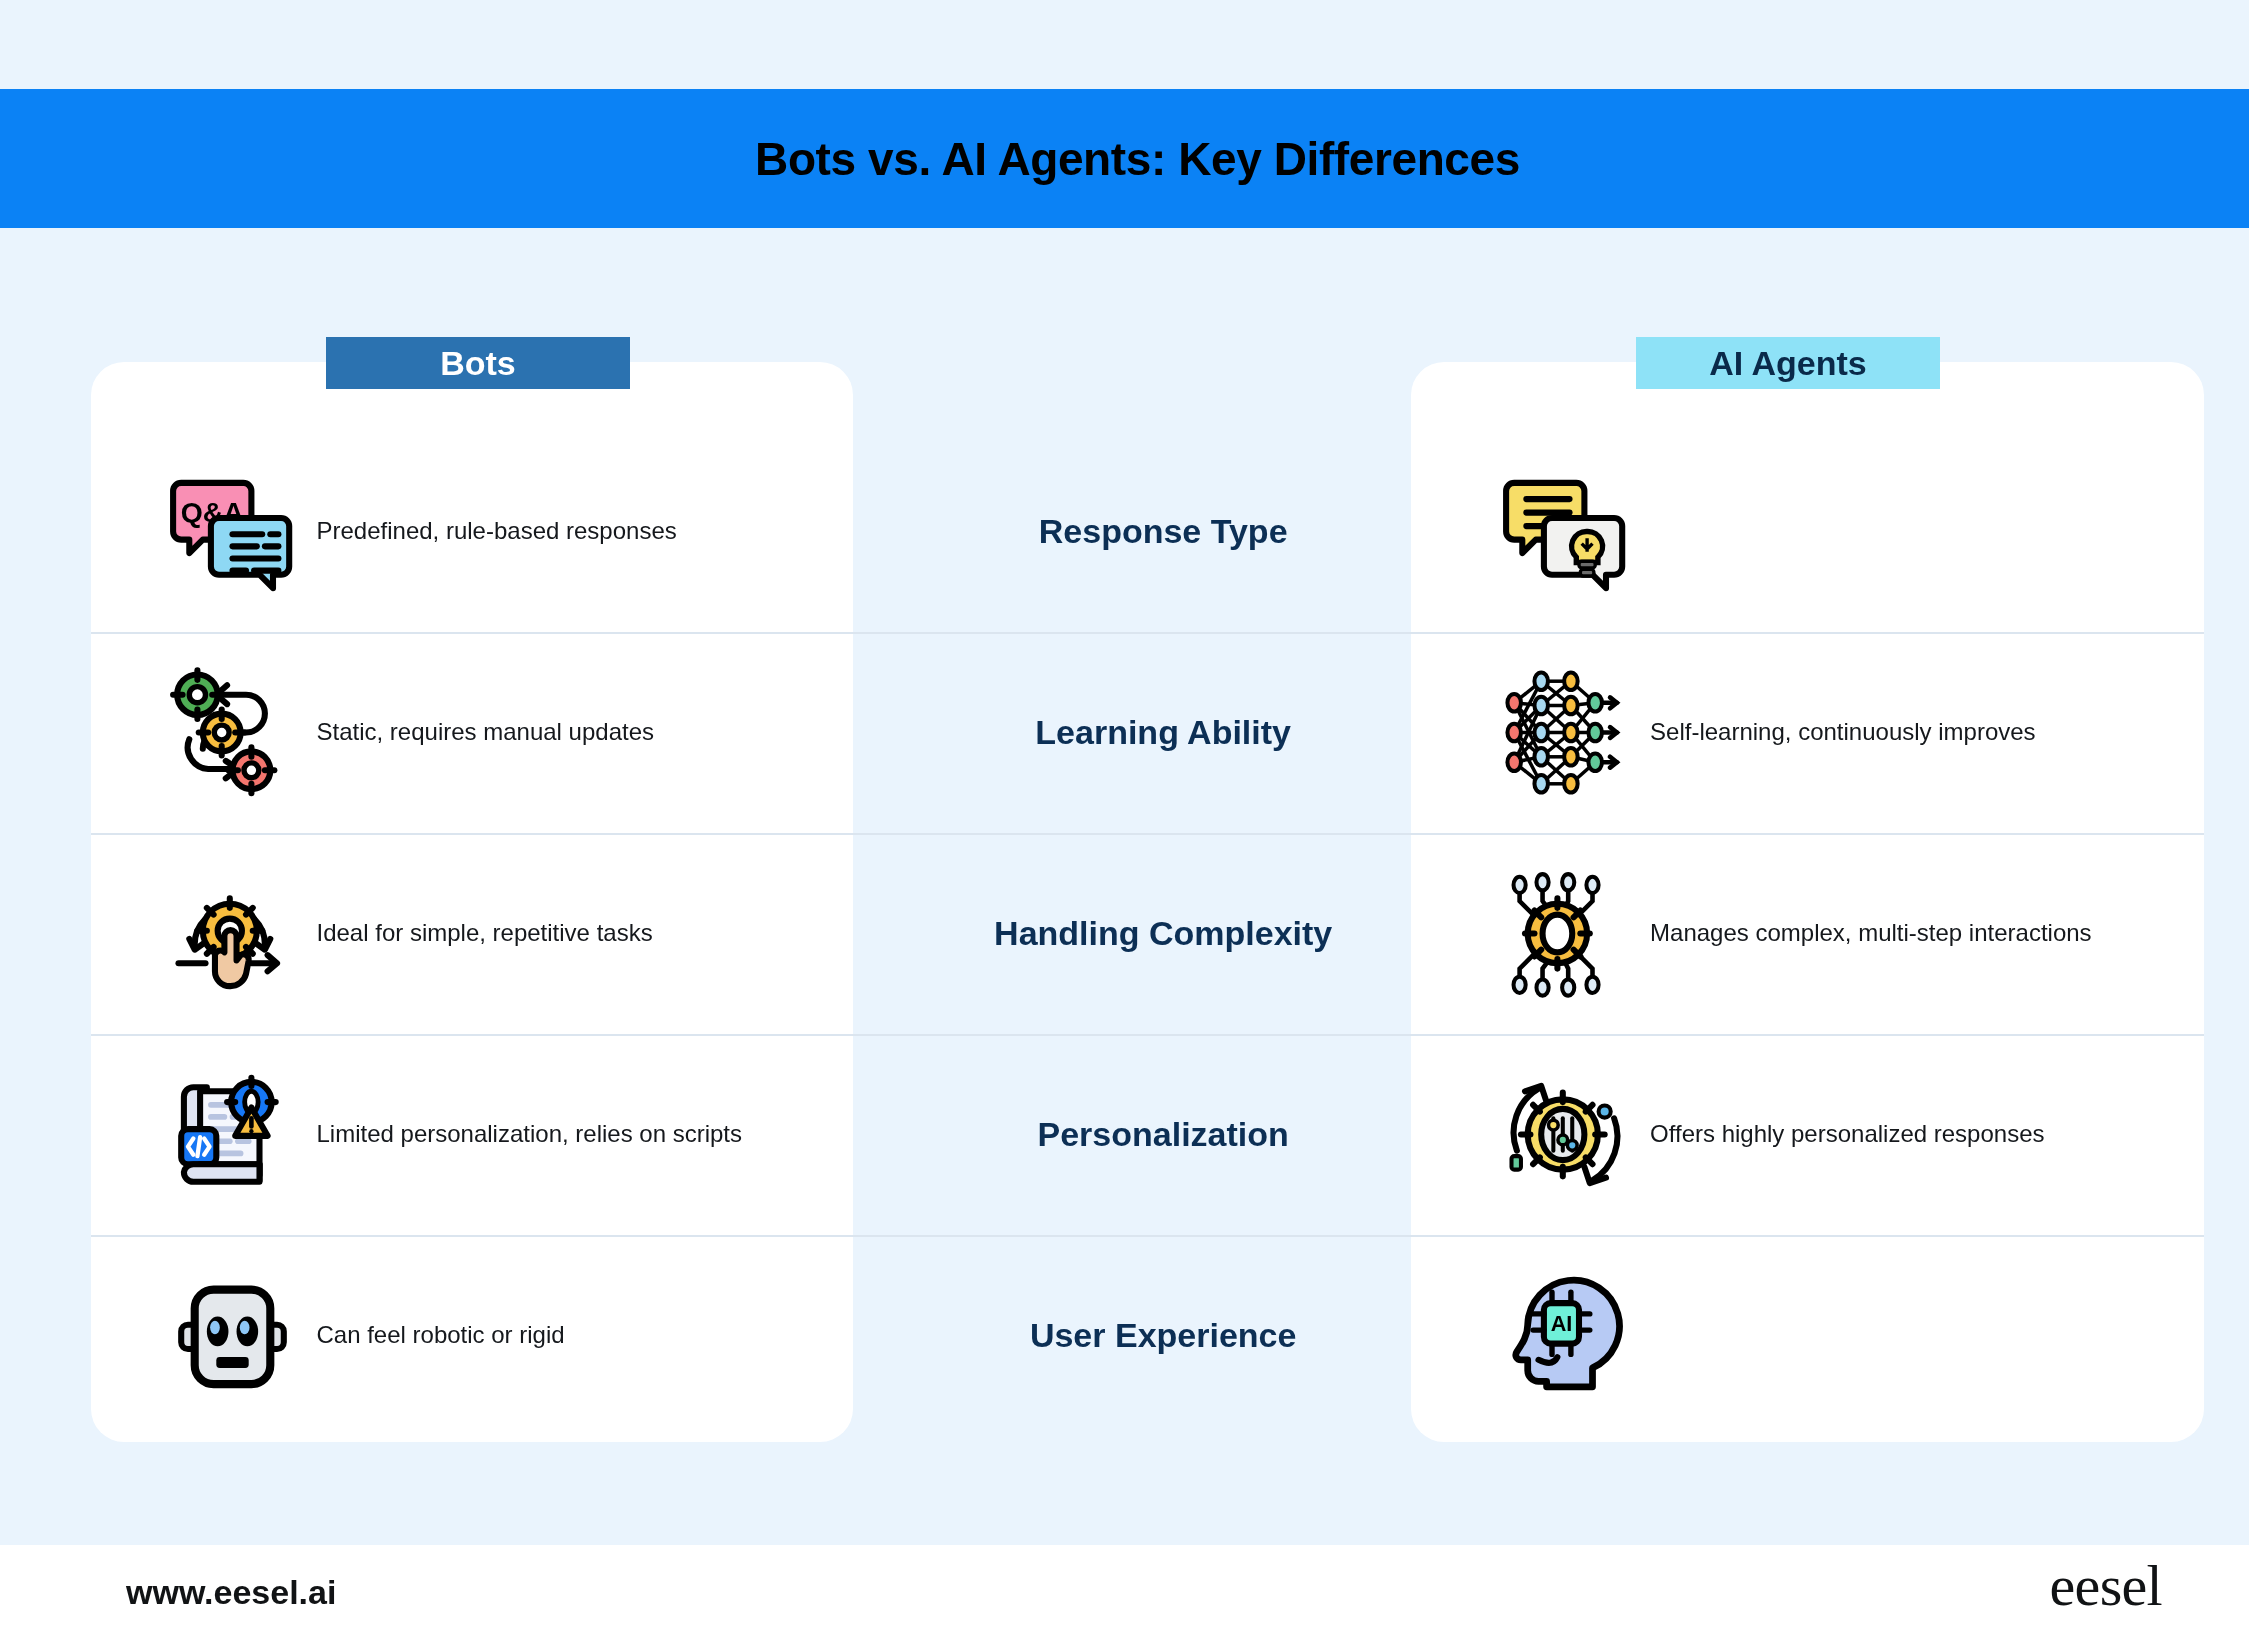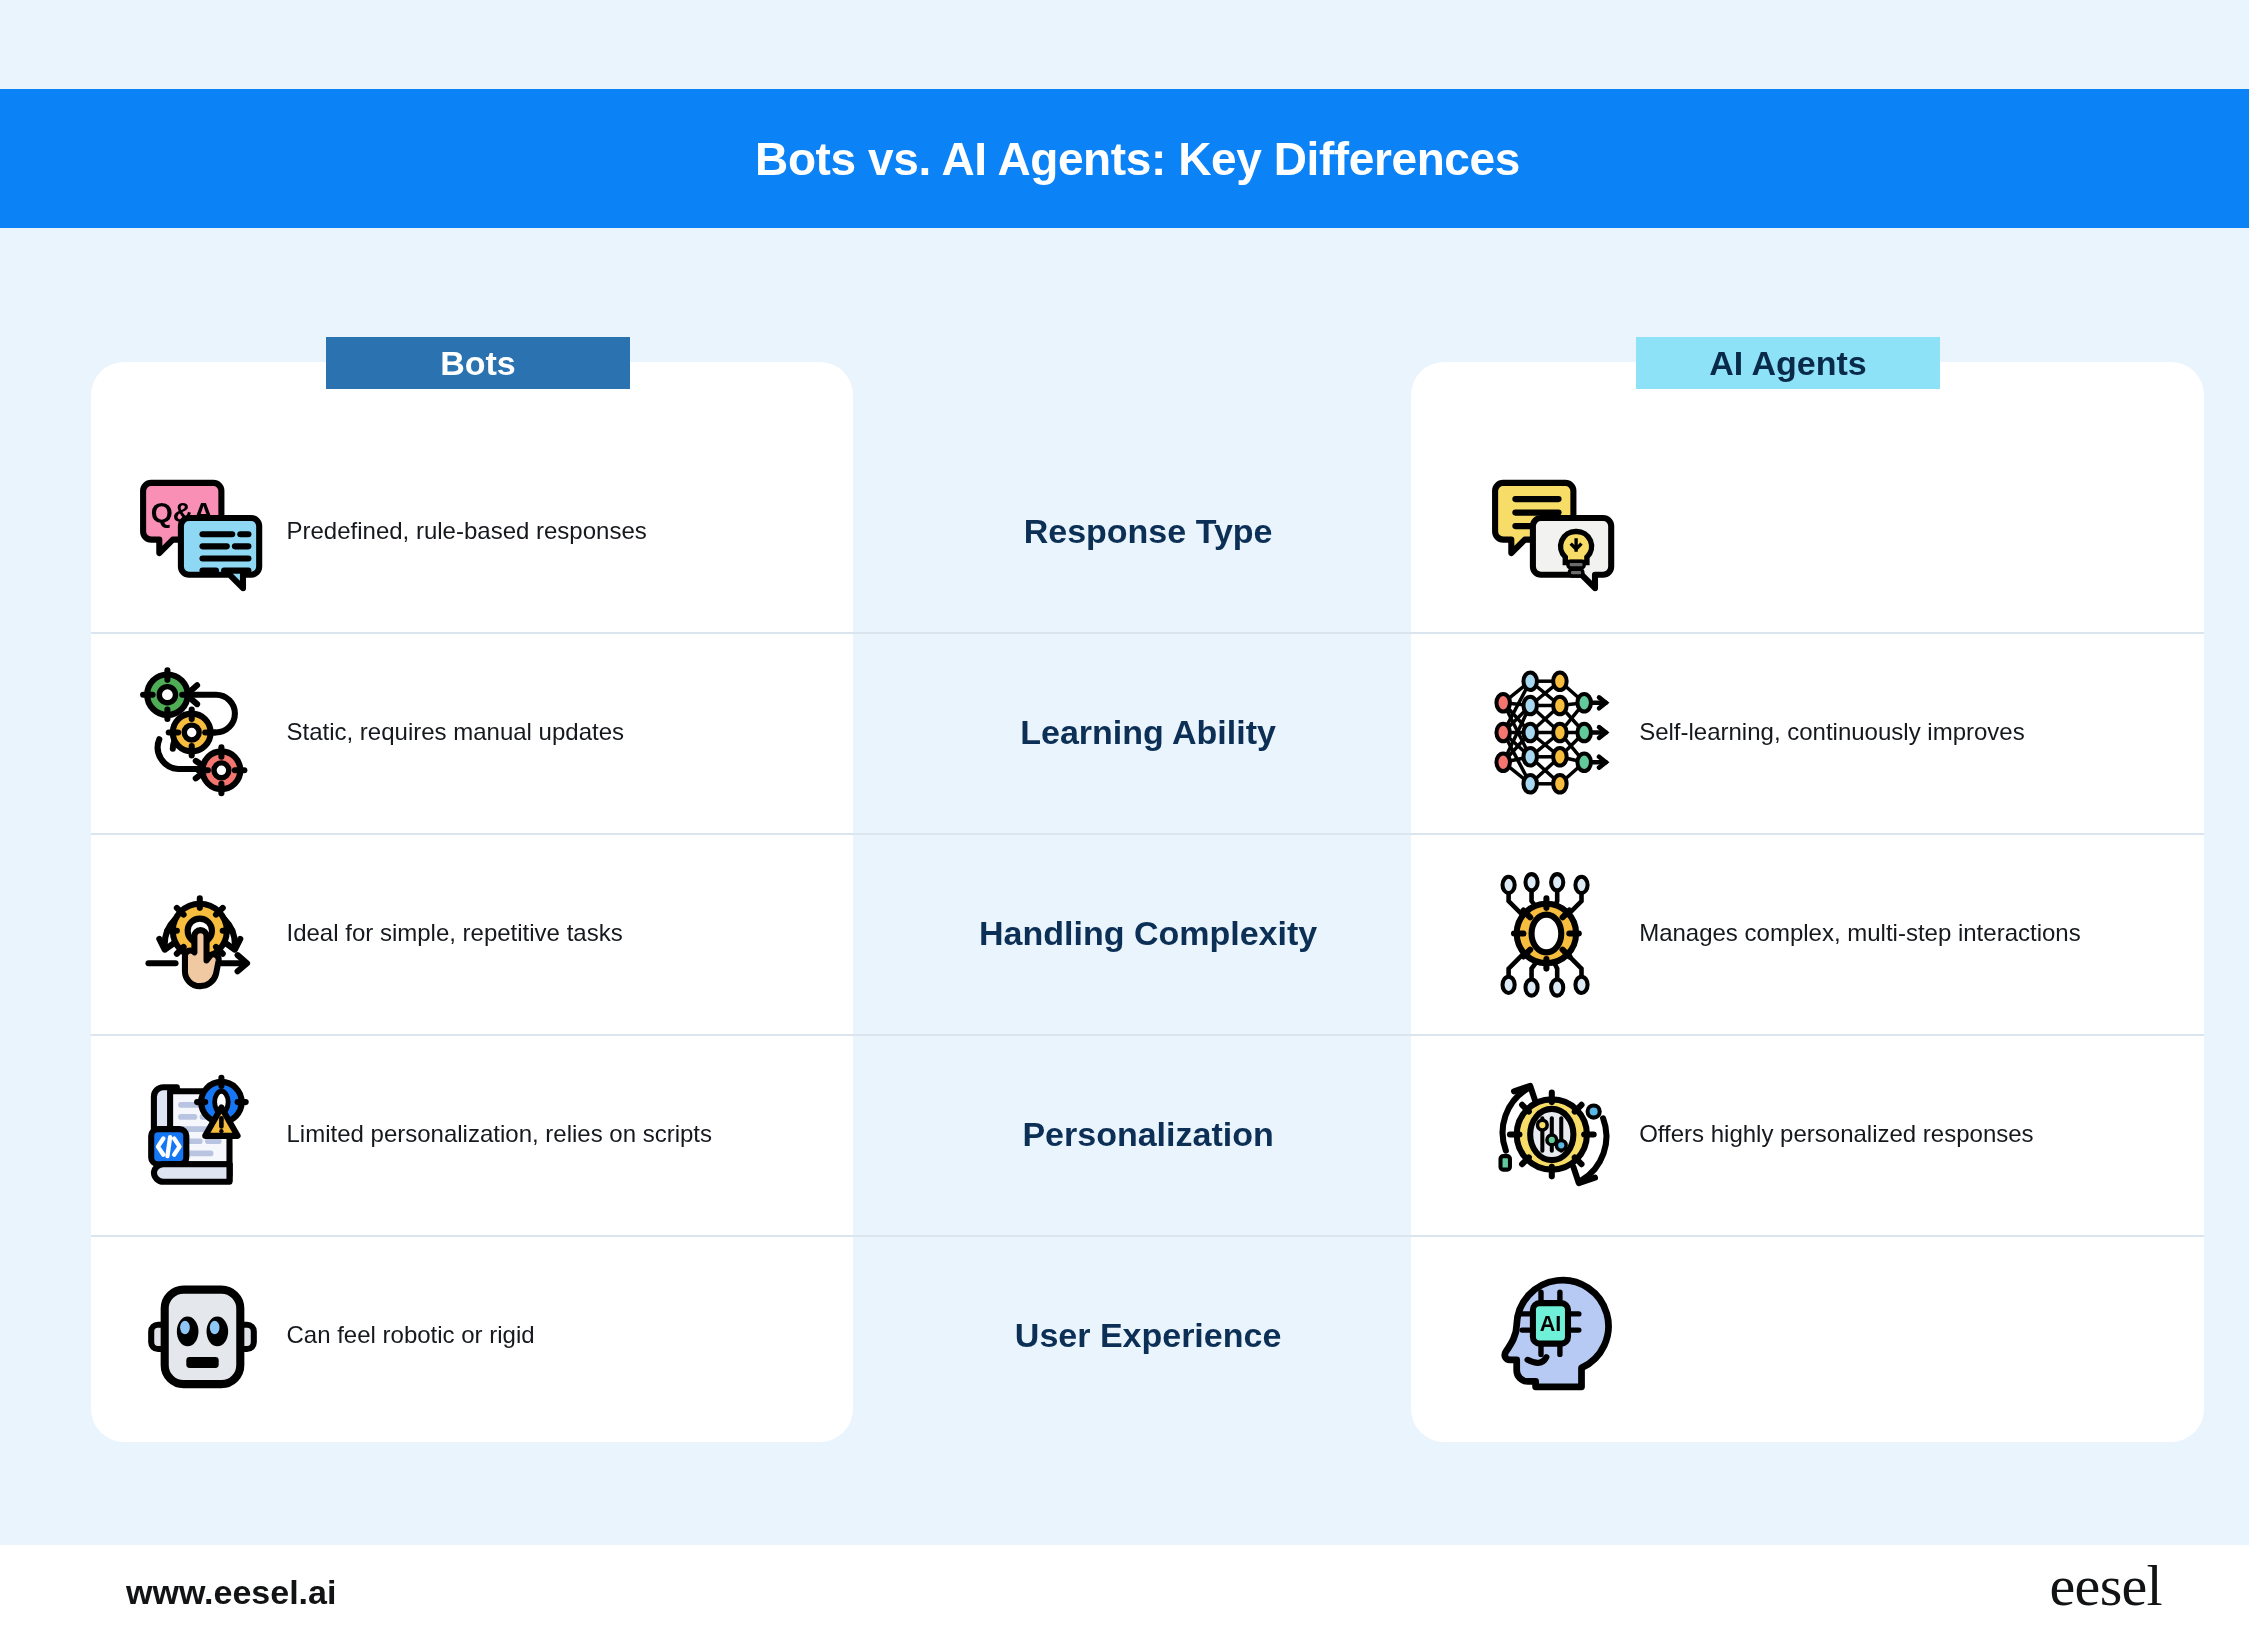--- a/index.html
+++ b/index.html
@@ -16,21 +16,21 @@
   }
 
   
   .header-bar {
     position: absolute; left: 0; top: 89px;
     width: 2250px; height: 139px;
     background: #0b82f5;
     display: flex; align-items: center; justify-content: center;
   }
   .header-title {
-    color: #ffffff;
+    color: #000000;
     font-size: 46px;
     font-weight: bold;
     letter-spacing: -0.4px;
     white-space: nowrap;
     margin-left: 25px;
   }
   .top-strip {
     position: absolute; left:0; top:0; width:2250px; height:89px;
     background:#eaf4fd;
   }
@@ -90,21 +90,21 @@
     display: flex;
     height: 201px;
     flex: 0 0 201px;
   }
   .row:first-child { flex: 0 0 270px; height: 270px; align-items:flex-end; }
   .row:last-child  { flex: 1 1 auto; height: auto; align-items:flex-start; }
 
   .cell {
     display:flex; align-items:center;
   }
-  .cell-left  { width: 762px; padding-left: 40px; }
+  .cell-left  { width: 762px; padding-left: 40px; margin-left: 30px; }
   .cell-mid   { width: 558px;  justify-content:center;margin-left:32px; }
   .cell-right { width: 793px; padding-left: 61px; }
 
   .row:first-child .cell { height: 201px; }
   .row:last-child  .cell { height: 201px; }
 
   .icon-box {
     width: 142px; height: 142px; flex: 0 0 142px;
     display:flex; align-items:center; justify-content:center;
   }

